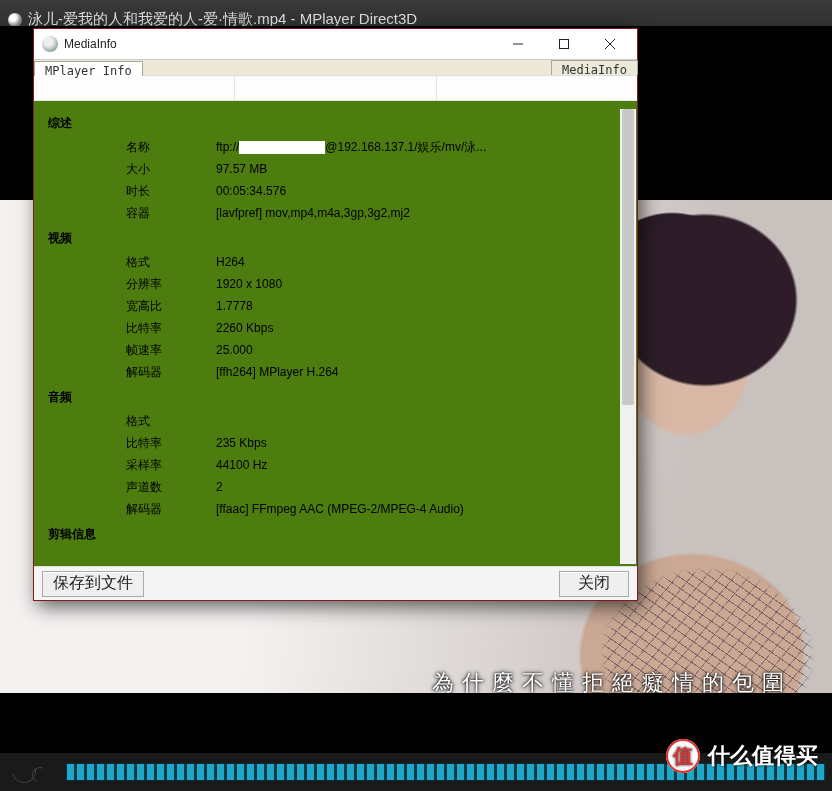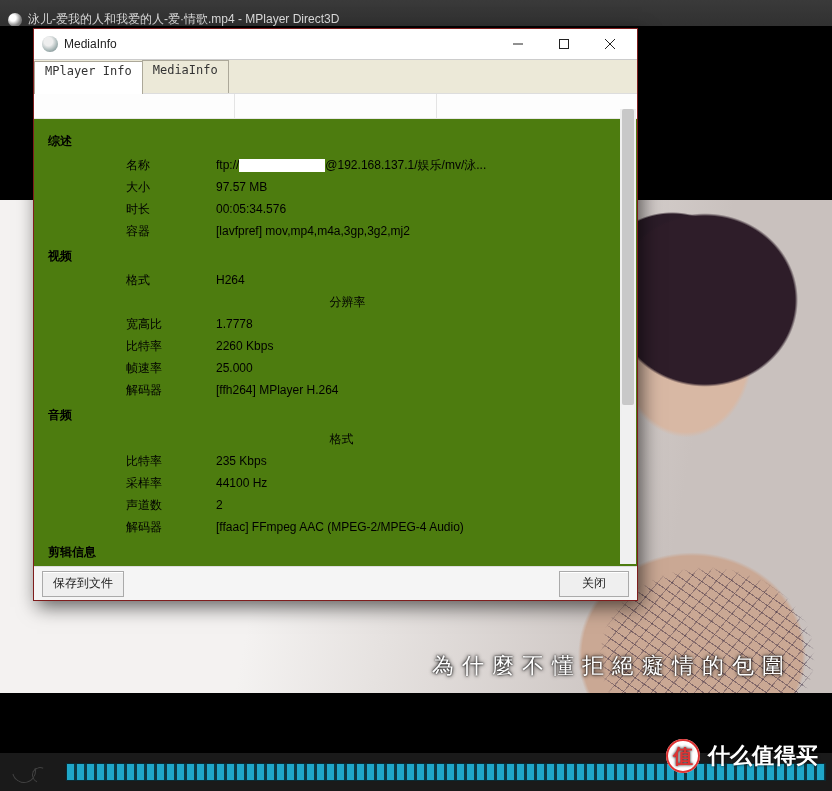--- a/index.html
+++ b/index.html
@@ -3,21 +3,21 @@
 <meta charset="utf-8">
 <style>
   * { box-sizing: border-box; margin: 0; padding: 0; font-family: "Microsoft YaHei", "SimSun", Arial, sans-serif; }
   body { width: 832px; height: 791px; background: #000; overflow: hidden; position: relative; }
 
   
   .player-titlebar {
     height: 40px;
     background: linear-gradient(#3a3a3a,#2c2c2c);
     display: flex; align-items: center;
-    padding: 0 8px; color: #ddd; font-size: 12px;
+    padding: 0 8px; color: #ddd; font-size: 15px;
     border-bottom: 1px solid #111;
   }
   .player-titlebar .picon {
     width: 14px; height: 14px; border-radius: 50%;
     background: radial-gradient(circle at 35% 35%, #fff 0 25%, #888 60%, #555 100%);
     margin-right: 6px; flex: none;
   }
 
   
   .video-area {
@@ -47,21 +47,21 @@
   }
   .scribbles {
     position:absolute; right:-10px; bottom:-30px; width:300px; height:220px;
     background-image:
       repeating-linear-gradient(35deg, rgba(45,30,55,.45) 0 1px, transparent 1px 9px),
       repeating-linear-gradient(-50deg, rgba(45,30,55,.35) 0 1px, transparent 1px 11px);
     mask: radial-gradient(ellipse 180px 150px at 55% 70%, #000 0 55%, transparent 60%);
     -webkit-mask: radial-gradient(ellipse 180px 150px at 55% 70%, #000 0 55%, transparent 60%);
   }
   .subtitle {
-    position: absolute; left: 0; right: 0; bottom: 72px;
+    position: absolute; left: 0; right: 0; bottom: 55px;
     text-align: right; padding-right: 40px;
     color: #fff; font-size: 22px; letter-spacing: 8px;
     text-shadow: 0 0 4px #000, 0 0 2px #000;
     font-family: "Microsoft JhengHei","PMingLiU",sans-serif;
   }
 
   
   .bottombar {
     position:absolute; left:0; right:0; bottom:0; height:38px;
     background:#1a1a1a;
@@ -112,22 +112,23 @@
     background: radial-gradient(circle at 40% 35%, #eee 0 30%, #9aa 70%, #667 100%);
   }
   .dlg-title .spacer { flex:1; }
   .winbtn {
     width:46px; height:28px; display:flex; align-items:center; justify-content:center;
     color:#222; cursor:default;
   }
   .winbtn svg { width:10px; height:10px; }
 
   .dlg-tabs {
-    height:34px; background:#ece9d8; display:flex; font-size:12px;
+    height:16px; background:#ece9d8; display:flex; font-size:12px;
     border-top:1px solid #ccc;
+    justify-content:space-between;
   }
   .dlg-tabs .tab {
     padding:2px 10px 0; border:1px solid #aca899; border-bottom:none;
     background:#ece9d8; font-family: "SimSun","NSimSun",monospace;
     color:#333; margin-right:-1px;
   }
   .dlg-tabs .tab.active { background:#fff; position:relative; top:1px; }
 
   .dlg-toolbar {
     height:26px; border-top:1px solid #ddd; border-bottom:1px solid #e8e8e8;
@@ -136,34 +137,34 @@
   }
   .dlg-toolbar > div {
     flex:1; border-right:1px solid #e4e4e4;
   }
   .dlg-toolbar > div:last-child { border-right:none; }
 
   .dlg-body {
     flex:1; overflow:auto; padding:8px 14px 4px; font-size:12px; color:#222;
   }
   .section-h { font-weight:700; color:#000; margin:6px 0 4px; font-size:12px; }
-  .kv-row { display:flex; line-height:22px; font-size:12px;justify-content:center; }
+  .kv-row { display:flex; line-height:22px; font-size:12px; }
   .kv-row .k { width:168px; padding-left:78px; color:#000; }
   .kv-row .v { flex:1; color:#000; word-break:break-all; }
   .redact { display:inline-block; width:86px; height:13px; background:#fff; border:0; vertical-align:middle; }
 
   .dlg-footer {
     height:34px; border-top:1px solid #ddd; background:#f5f5f5;
     display:flex; align-items:center; padding:0 8px; gap:8px;
   }
   .dlg-footer .spacer { flex:1; }
   .btn {
     min-width:70px; height:23px; padding:12px 10px;
     background:#efefef; border:1px solid #aaa;
-    font-size:12px; color:#222; display:flex; align-items:center; justify-content:center;
+    font-size:16px; color:#222; display:flex; align-items:center; justify-content:center;
     box-shadow: inset 0 1px 0 #fff;
   }
 
   .scroll-hint {
     position:absolute; right:1px; top:80px; bottom:36px; width:16px;
     background:#f0f0f0;
   }
   .scroll-hint .thumb {
     position:absolute; left:2px; right:2px; top:0; height:65%;
     background:#c8c8c8; border-radius:2px;
@@ -252,20 +253,21 @@
         <span class="v">[lavfpref] mov,mp4,m4a,3gp,3g2,mj2</span>
       </div>
 
     <div class="section-h">视频</div>
     <div class="kv-row">
         <span class="k">格式</span>
         <span class="v">H264</span>
       </div>
     <div class="kv-row">
         <span class="k">分辨率</span>
+        <span class="v">1920 x 1080</span>
       </div>
     <div class="kv-row">
         <span class="k">宽高比</span>
         <span class="v">1.7778</span>
       </div>
     <div class="kv-row">
         <span class="k">比特率</span>
         <span class="v">2260 Kbps</span>
       </div>
     <div class="kv-row">

